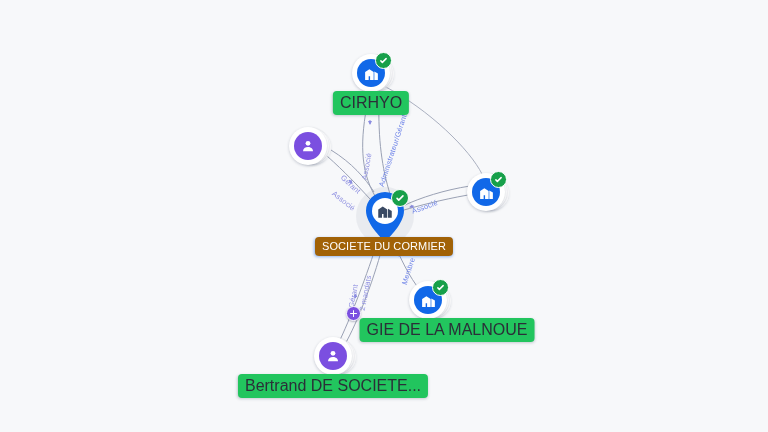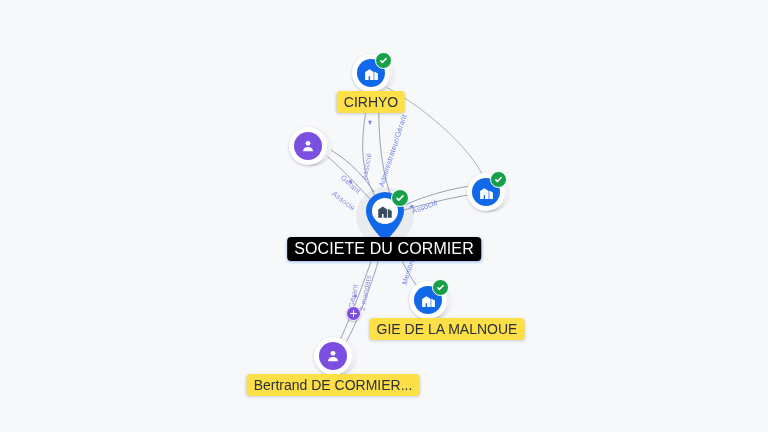--- a/index.html
+++ b/index.html
@@ -47,28 +47,28 @@
   .pin{position:absolute;left:0;top:0;width:46px;height:52px;}
   .pin-check{
     position:absolute;right:-1px;top:-1px;width:16px;height:16px;border-radius:50%;
     background:#17a04a;border:1.7px solid #ffffff;
     display:flex;align-items:center;justify-content:center;
   }
 
   
   .label{
     position:absolute;white-space:nowrap;
-    background:#fde047;color:#2b2f38;
-    font-size:14px;line-height:1;
+    background:#22c55e;color:#2b2f38;
+    font-size:16px;line-height:1;
     padding:4px 7px;border-radius:4px;
     box-shadow:0 1px 3px rgba(25,35,70,.22);
     transform:translateX(-50%);
   }
   .label.selected{
-    background:#000000;color:#ffffff;font-size:16px;
+    background:#a16207;color:#ffffff;font-size:11px;
     font-weight:400;letter-spacing:.1px;
     box-shadow:0 1px 3px rgba(21,101,232,.45);
   }
 
   
   .etext{
     position:absolute;white-space:nowrap;
     font-size:7.4px;color:#8d8ee0;
     transform-origin:0 50%;
     letter-spacing:.15px;
@@ -217,21 +217,21 @@
       <div class="card c2"></div>
       <div class="card c1"></div>
       <div class="disc person">
         <svg width="16" height="16" viewBox="0 0 24 24" fill="#ffffff">
           <circle cx="12" cy="8" r="3.6"></circle>
           <path d="M4.5 20c0-4.1 3.4-6.4 7.5-6.4s7.5 2.3 7.5 6.4z"></path>
         </svg>
       </div>
     </div>
   </div>
-  <div class="label" style="left:333px;top:374px;">Bertrand DE CORMIER...</div>
+  <div class="label" style="left:333px;top:374px;">Bertrand DE SOCIETE...</div>
 
   <div class="pin-wrap" style="left:362px;top:190px;">
     <div class="pin-halo"></div>
     <svg class="pin" viewBox="0 0 46 52" xmlns="http://www.w3.org/2000/svg">
       <path d="M23 2C12.5 2 4 10.4 4 20.8c0 12.9 15.6 27.4 17.4 29.1a2.3 2.3 0 0 0 3.2 0C26.4 48.2 42 33.7 42 20.8 42 10.4 33.5 2 23 2z" fill="#1168e8"></path>
       <circle cx="23" cy="21" r="13" fill="#ffffff"></circle>
     </svg>
     <div style="position:absolute;left:14px;top:12px;">
       <svg width="18" height="18" viewBox="0 0 24 24" fill="#3b4a63">
         <path d="M3 21V10l6-4 6 4v11h-5v-5H8v5z"></path>

